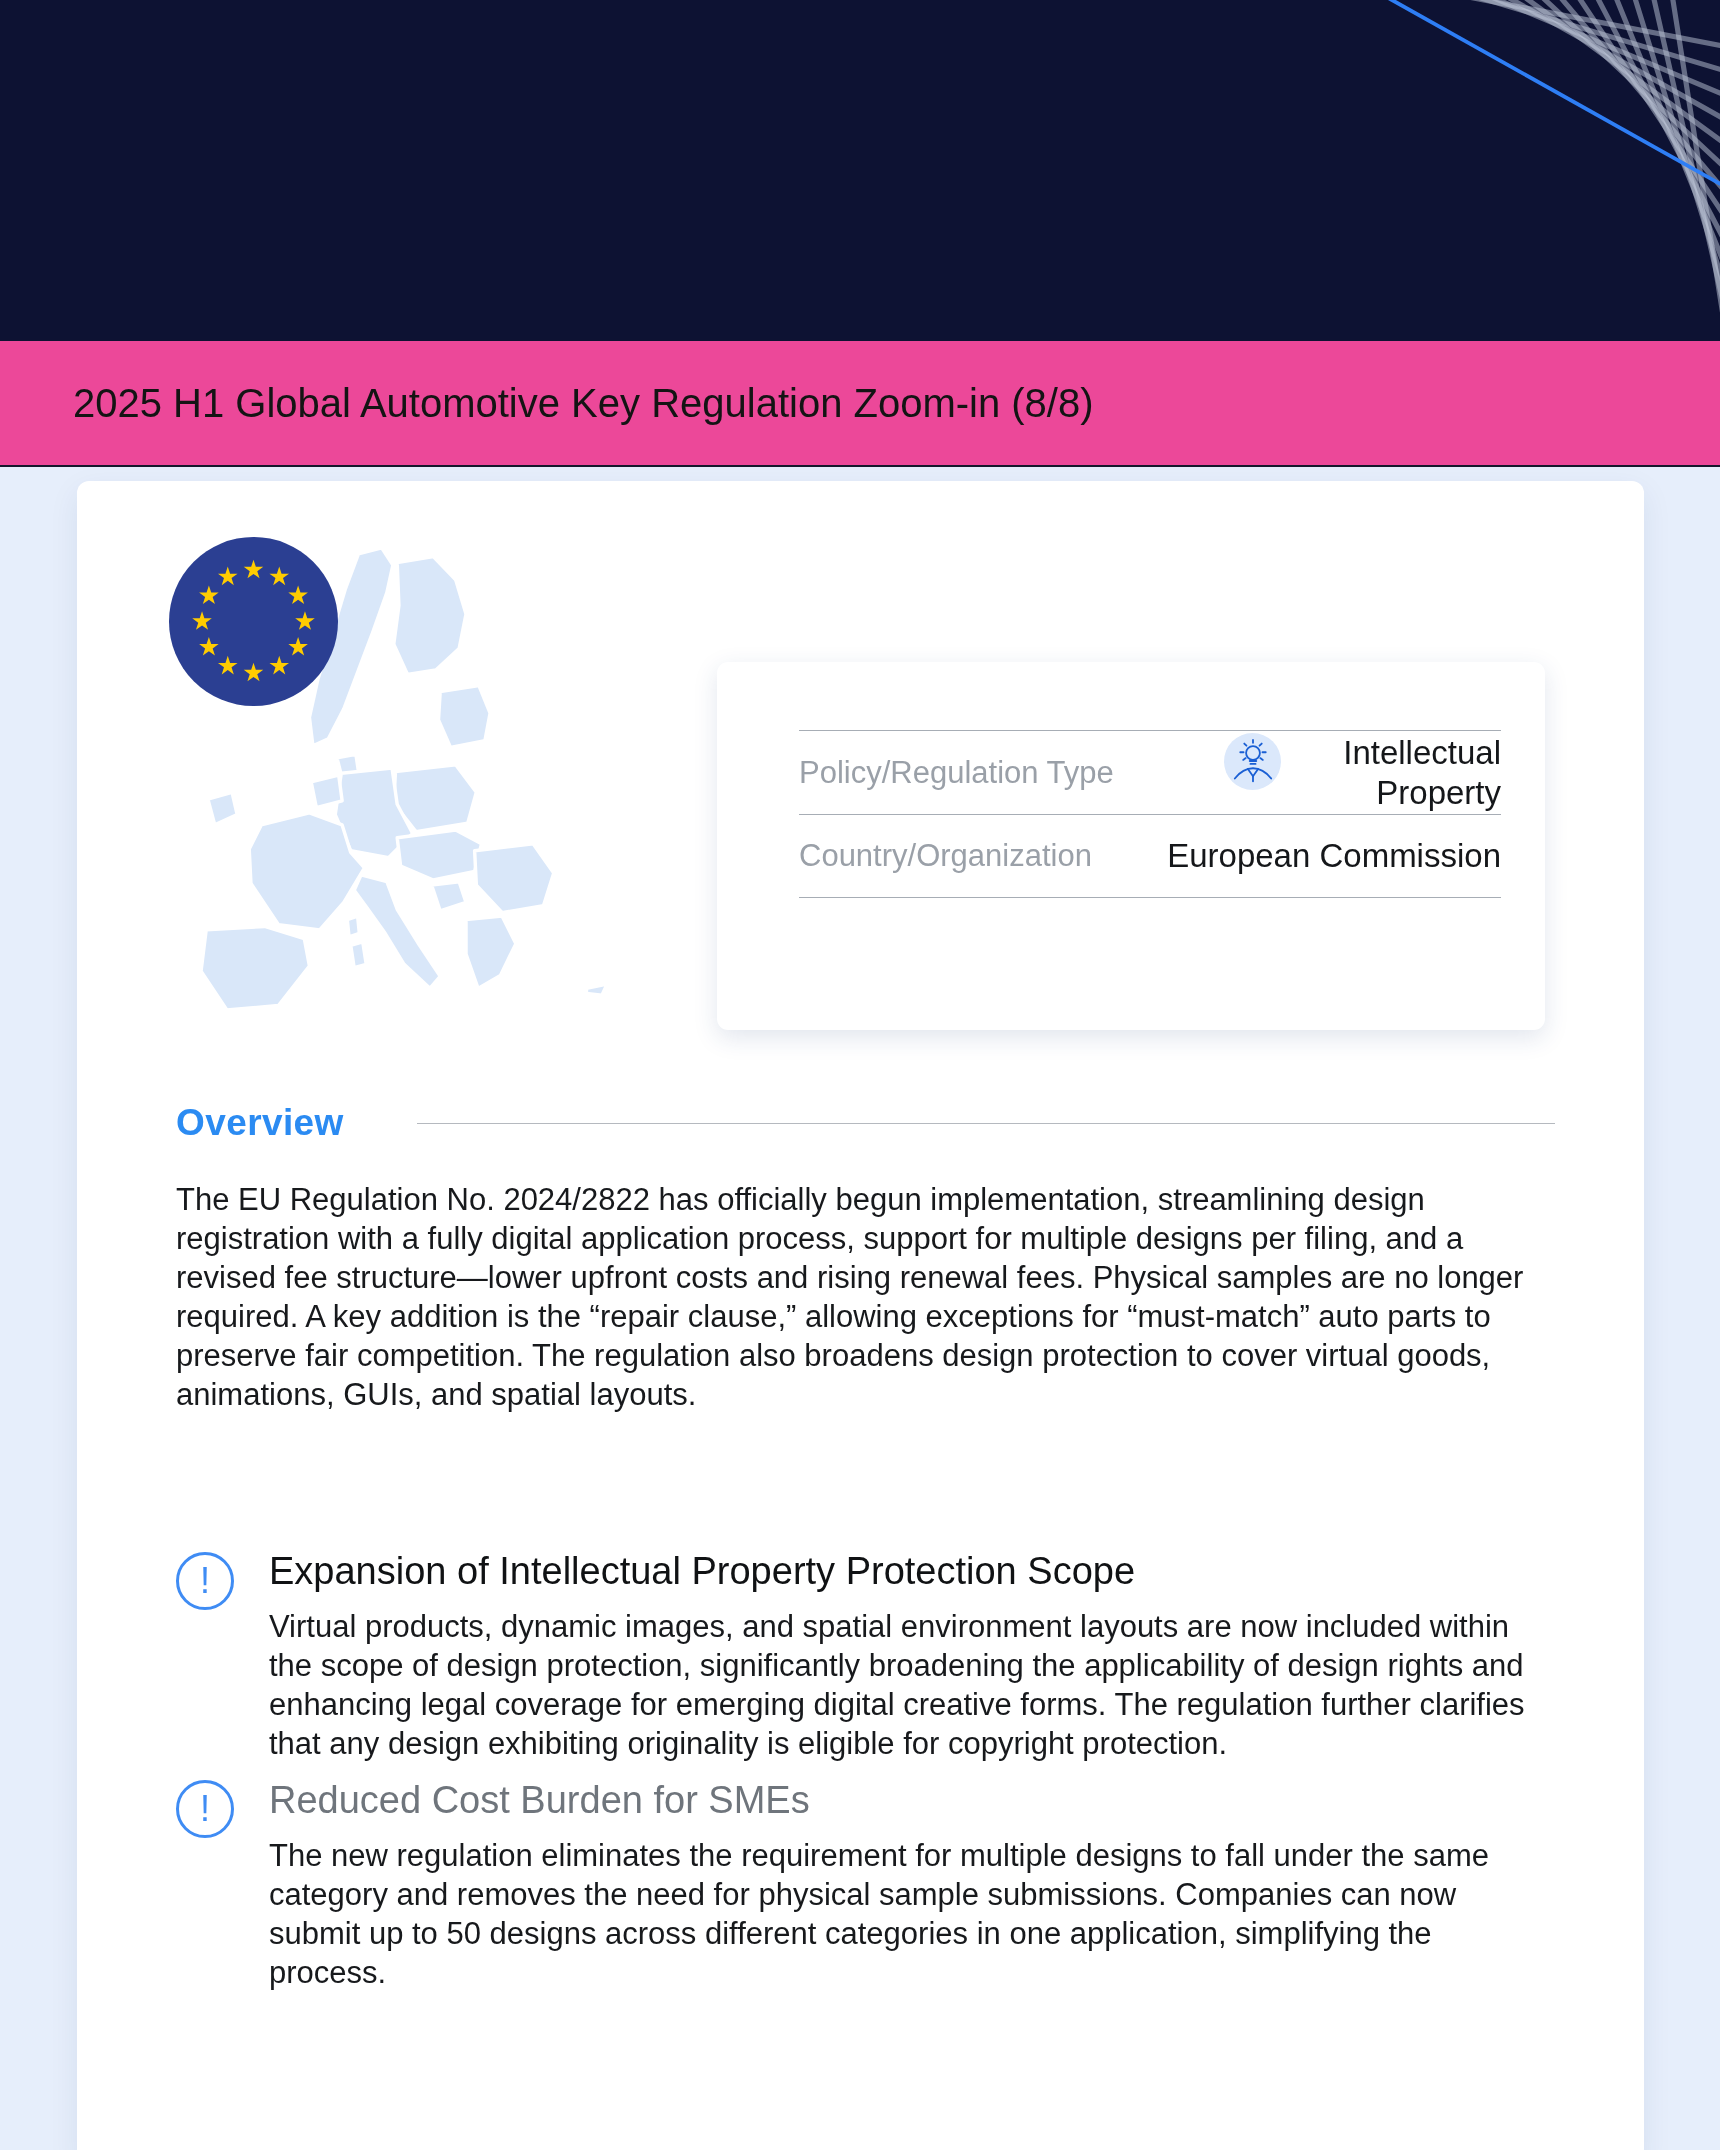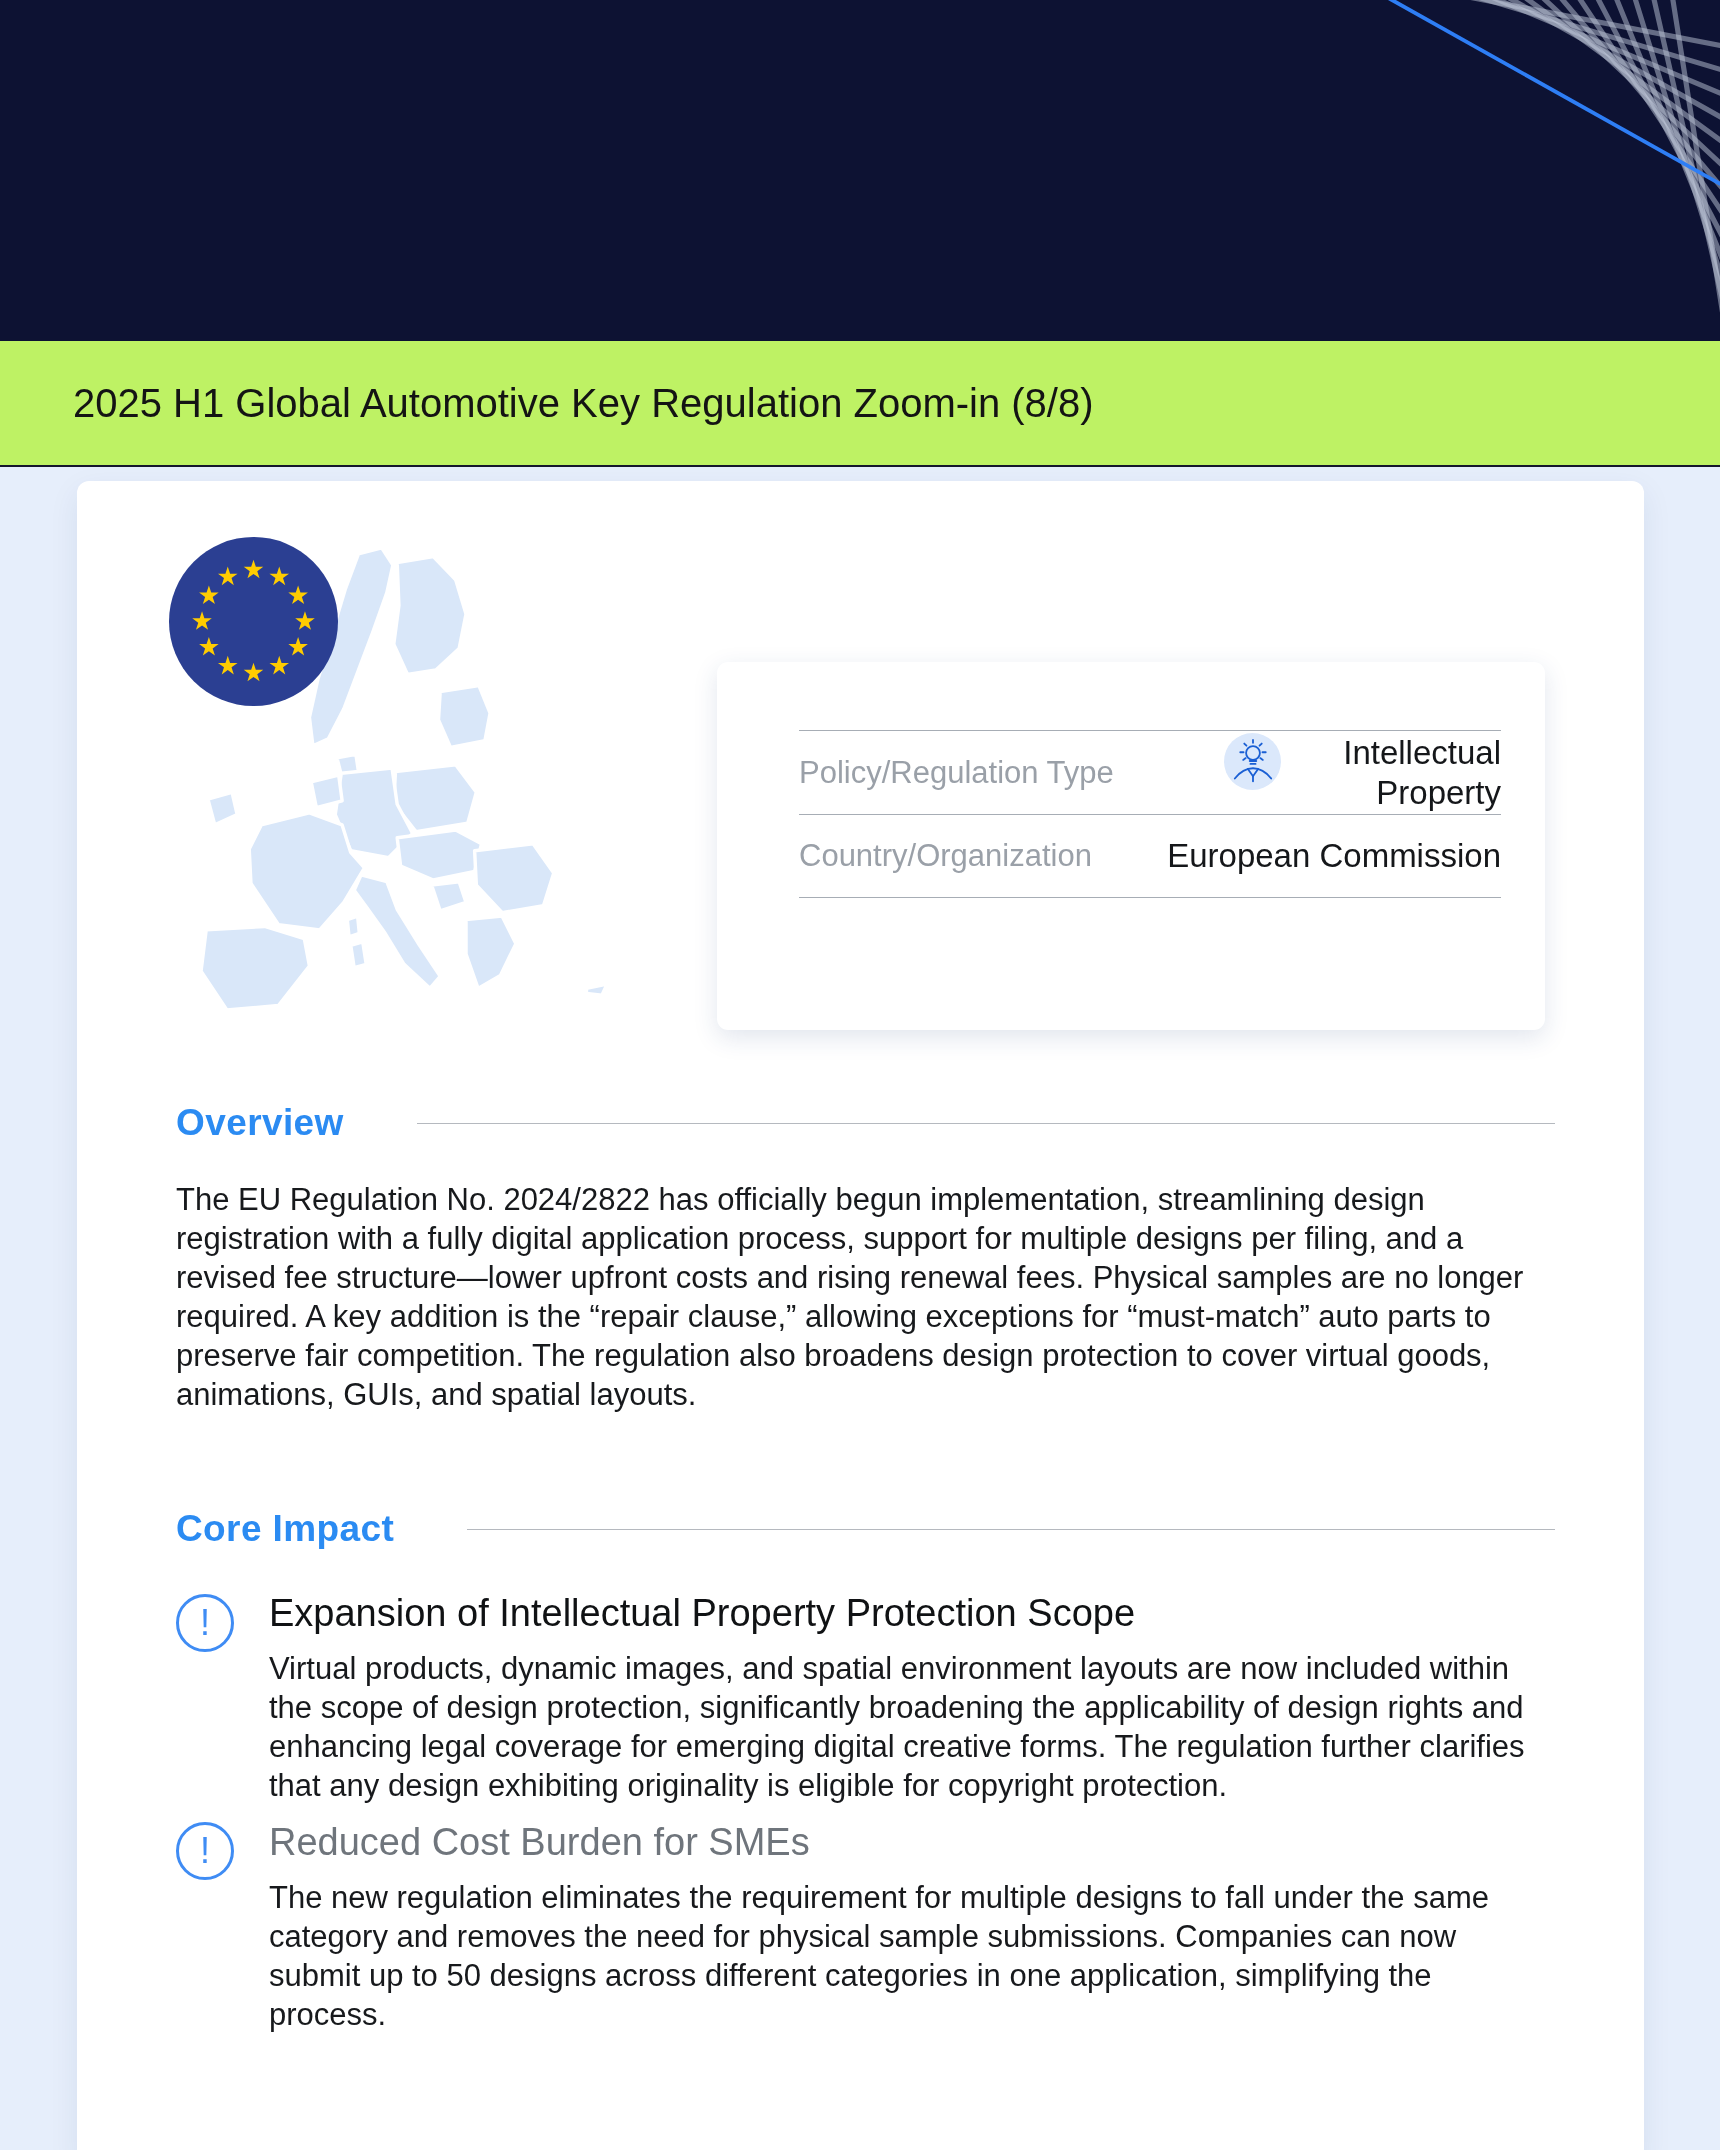--- a/index.html
+++ b/index.html
@@ -13,21 +13,21 @@
   .page{position:relative;width:1721px;height:2438px;}
 
   
   .top-band{
     position:relative;height:341px;background:#0d1233;overflow:hidden;
   }
   .fan{position:absolute;top:0;right:0;width:473px;height:341px;}
 
   
   .title-band{
-    height:126px;background:#bef264;border-bottom:2.6px solid #15172c;
+    height:126px;background:#ec4899;border-bottom:2.6px solid #15172c;
     display:flex;align-items:center;padding-left:73px;box-sizing:border-box;
   }
   .title-band h1{
     margin:0;font-size:40px;font-weight:400;color:#141414;letter-spacing:0;
   }
 
   
   .content{position:relative;height:1747px;background:#e6eefb;}
 
   .card{
@@ -212,24 +212,20 @@
 
       <section class="text-section overview-sec">
         <div class="sec-head">
           <h2>Overview</h2>
           <div class="rule"></div>
         </div>
         <p class="body-text">The EU Regulation No. 2024/2822 has officially begun implementation, streamlining design registration with a fully digital application process, support for multiple designs per filing, and a revised fee structure—lower upfront costs and rising renewal fees. Physical samples are no longer required. A key addition is the “repair clause,” allowing exceptions for “must-match” auto parts to preserve fair competition. The regulation also broadens design protection to cover virtual goods, animations, GUIs, and spatial layouts.</p>
       </section>
 
       <section class="text-section core-sec">
-        <div class="sec-head">
-          <h2>Core Impact</h2>
-          <div class="rule"></div>
-        </div>
 
         <div class="impact-item first">
           <div class="bang">
             <span>!</span>
           </div>
           <div class="impact-text">
             <h3>Expansion of Intellectual Property Protection Scope</h3>
             <p>Virtual products, dynamic images, and spatial environment layouts are now included within the scope of design protection, significantly broadening the applicability of design rights and enhancing legal coverage for emerging digital creative forms. The regulation further clarifies that any design exhibiting originality is eligible for copyright protection.</p>
           </div>
         </div>

